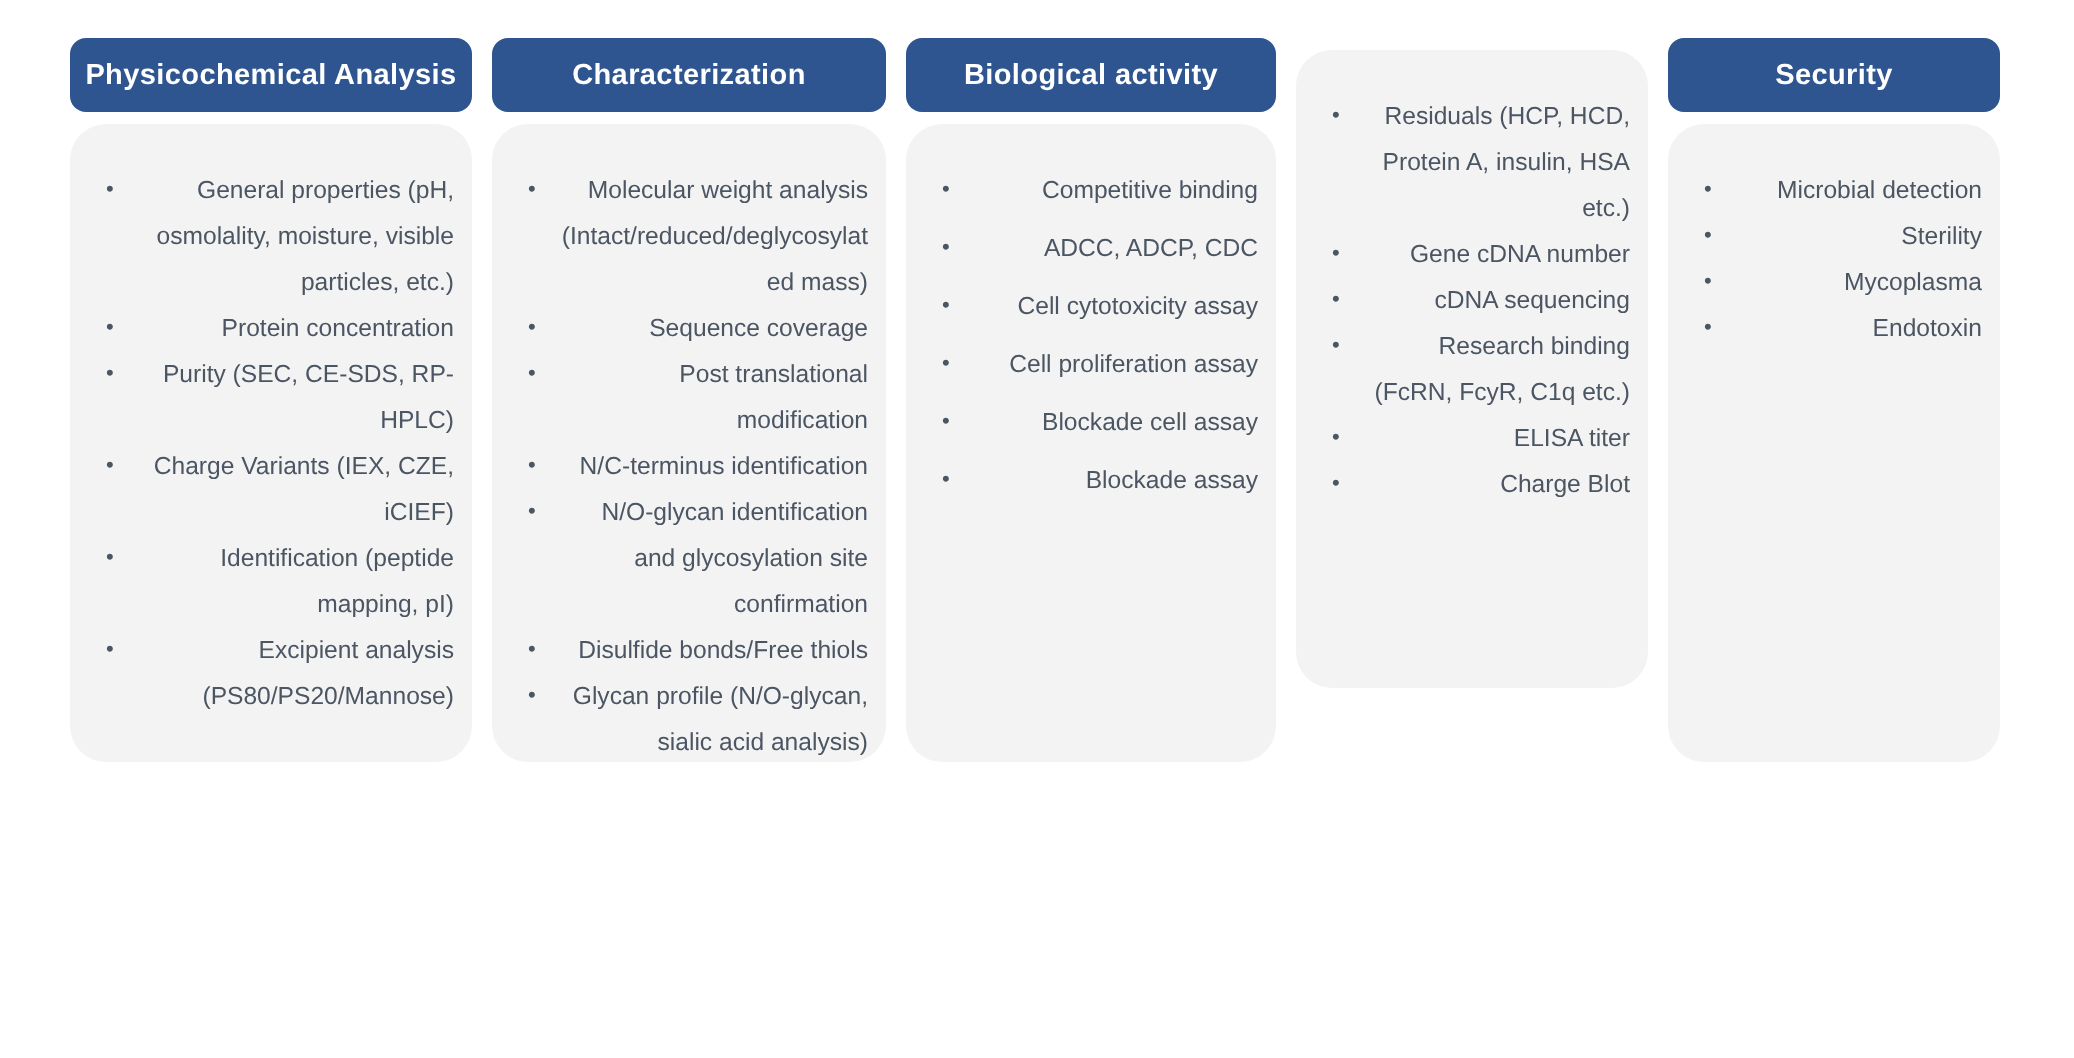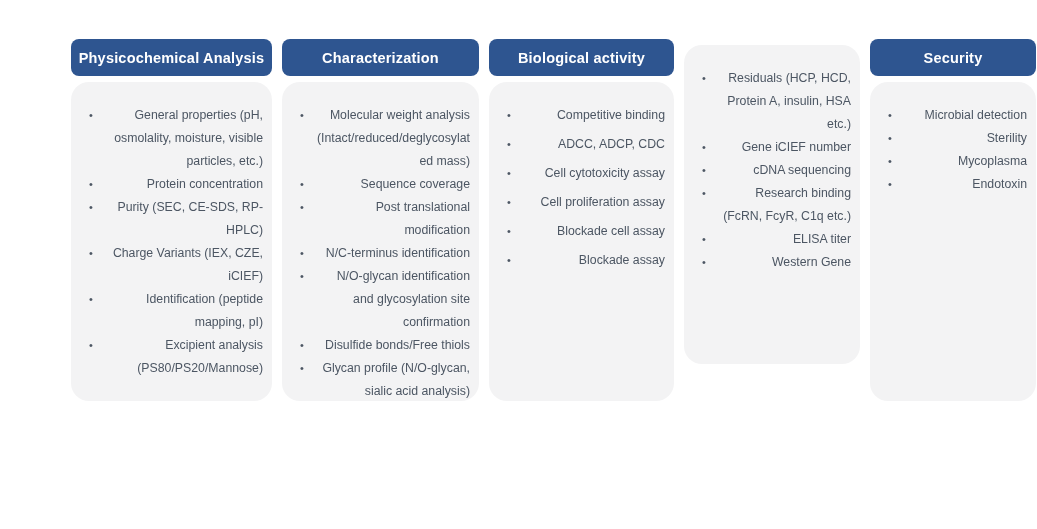--- a/index.html
+++ b/index.html
@@ -10,22 +10,22 @@
   }
   html,body{margin:0;padding:0;background:#ffffff;}
   .stage{
     position:relative;
     width:1037px;height:529px;
     background:#ffffff;
     font-family:"Liberation Sans", sans-serif;
     overflow:hidden;
   }
   .board{
-    position:absolute;left:35px;top:39px;
-    display:flex;gap:10px;align-items:flex-start;margin-left:36px;
+    position:absolute;left:35px;top:19px;
+    display:flex;gap:10px;align-items:flex-start;
   }
   .column{display:flex;flex-direction:column;}
   .col-0{width:201px;}
   .col-1{width:197px;}
   .col-2{width:185px;}
   .col-3{width:176px;}
   .col-4{width:166px;}
   .col-header{
     height:37px;
     border-radius:8px;
@@ -108,25 +108,25 @@
             <li><span>Cell proliferation assay</span></li>
             <li><span>Blockade cell assay</span></li>
             <li><span>Blockade assay</span></li>
           </ul>
         </div>
       </section>
       <section class="column col-3">
         <div class="col-panel">
           <ul class="item-list">
             <li><span>Residuals (HCP, HCD, Protein A, insulin, HSA etc.)</span></li>
-            <li><span>Gene iCIEF number</span></li>
+            <li><span>Gene cDNA number</span></li>
             <li><span>cDNA sequencing</span></li>
             <li><span>Research binding (FcRN, FcyR, C1q etc.)</span></li>
             <li><span>ELISA titer</span></li>
-            <li><span>Western Gene</span></li>
+            <li><span>Charge Blot</span></li>
           </ul>
         </div>
       </section>
       <section class="column col-4">
         <div class="col-header">Security</div>
         <div class="col-panel">
           <ul class="item-list">
             <li><span>Microbial detection</span></li>
             <li><span>Sterility</span></li>
             <li><span>Mycoplasma</span></li>

